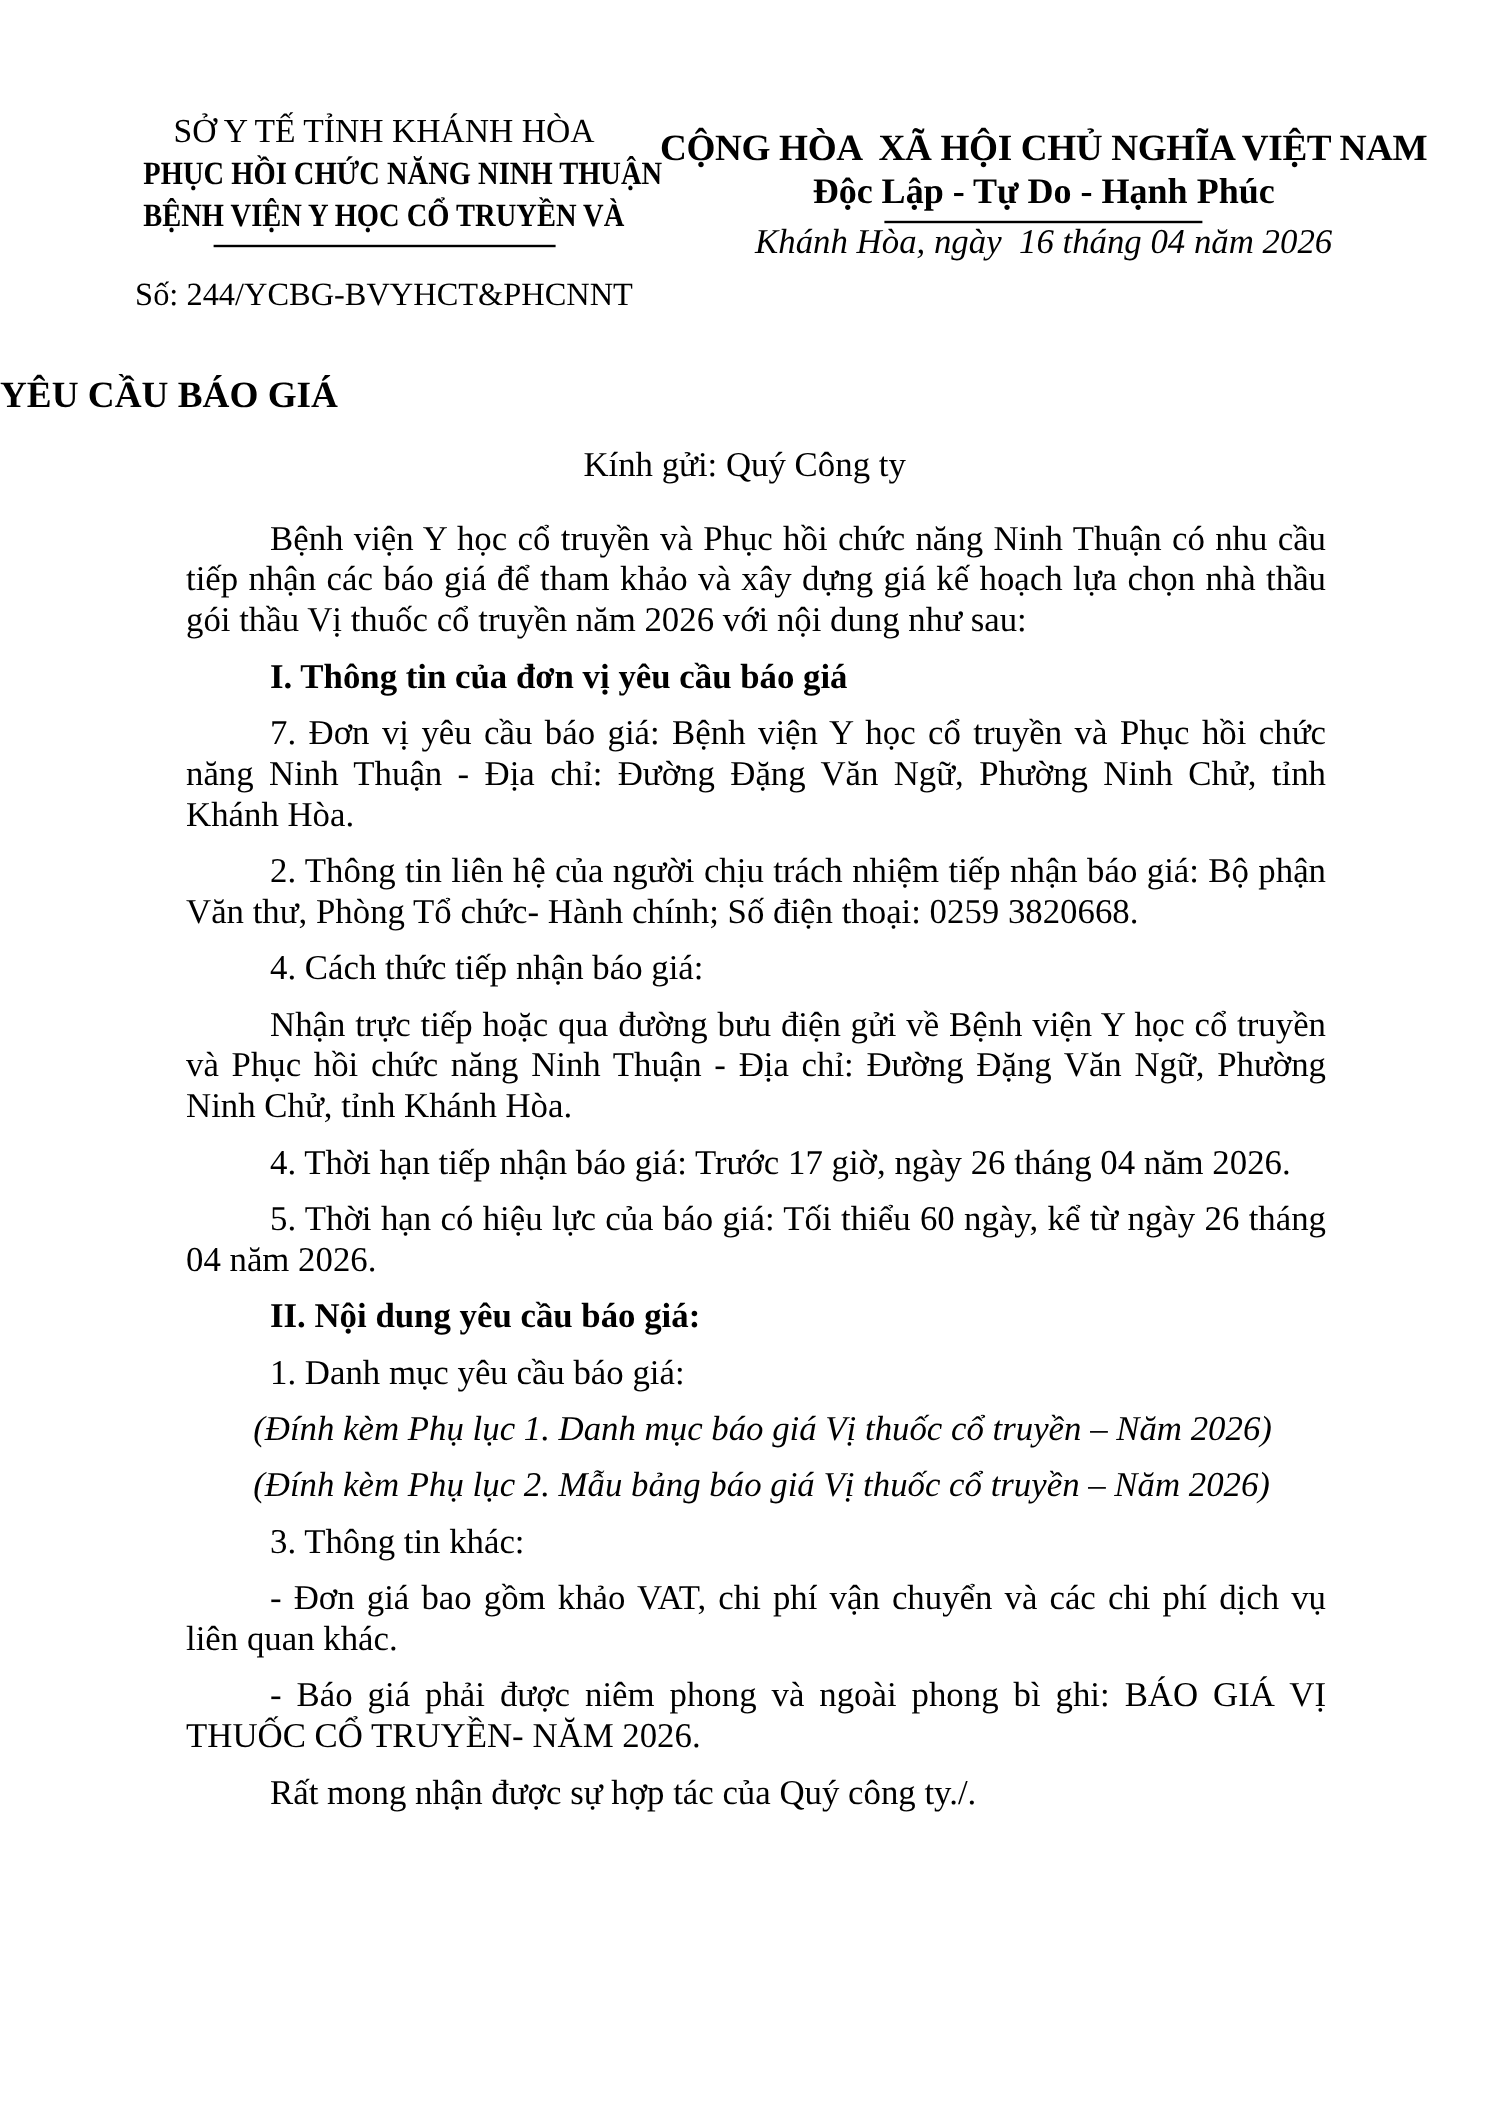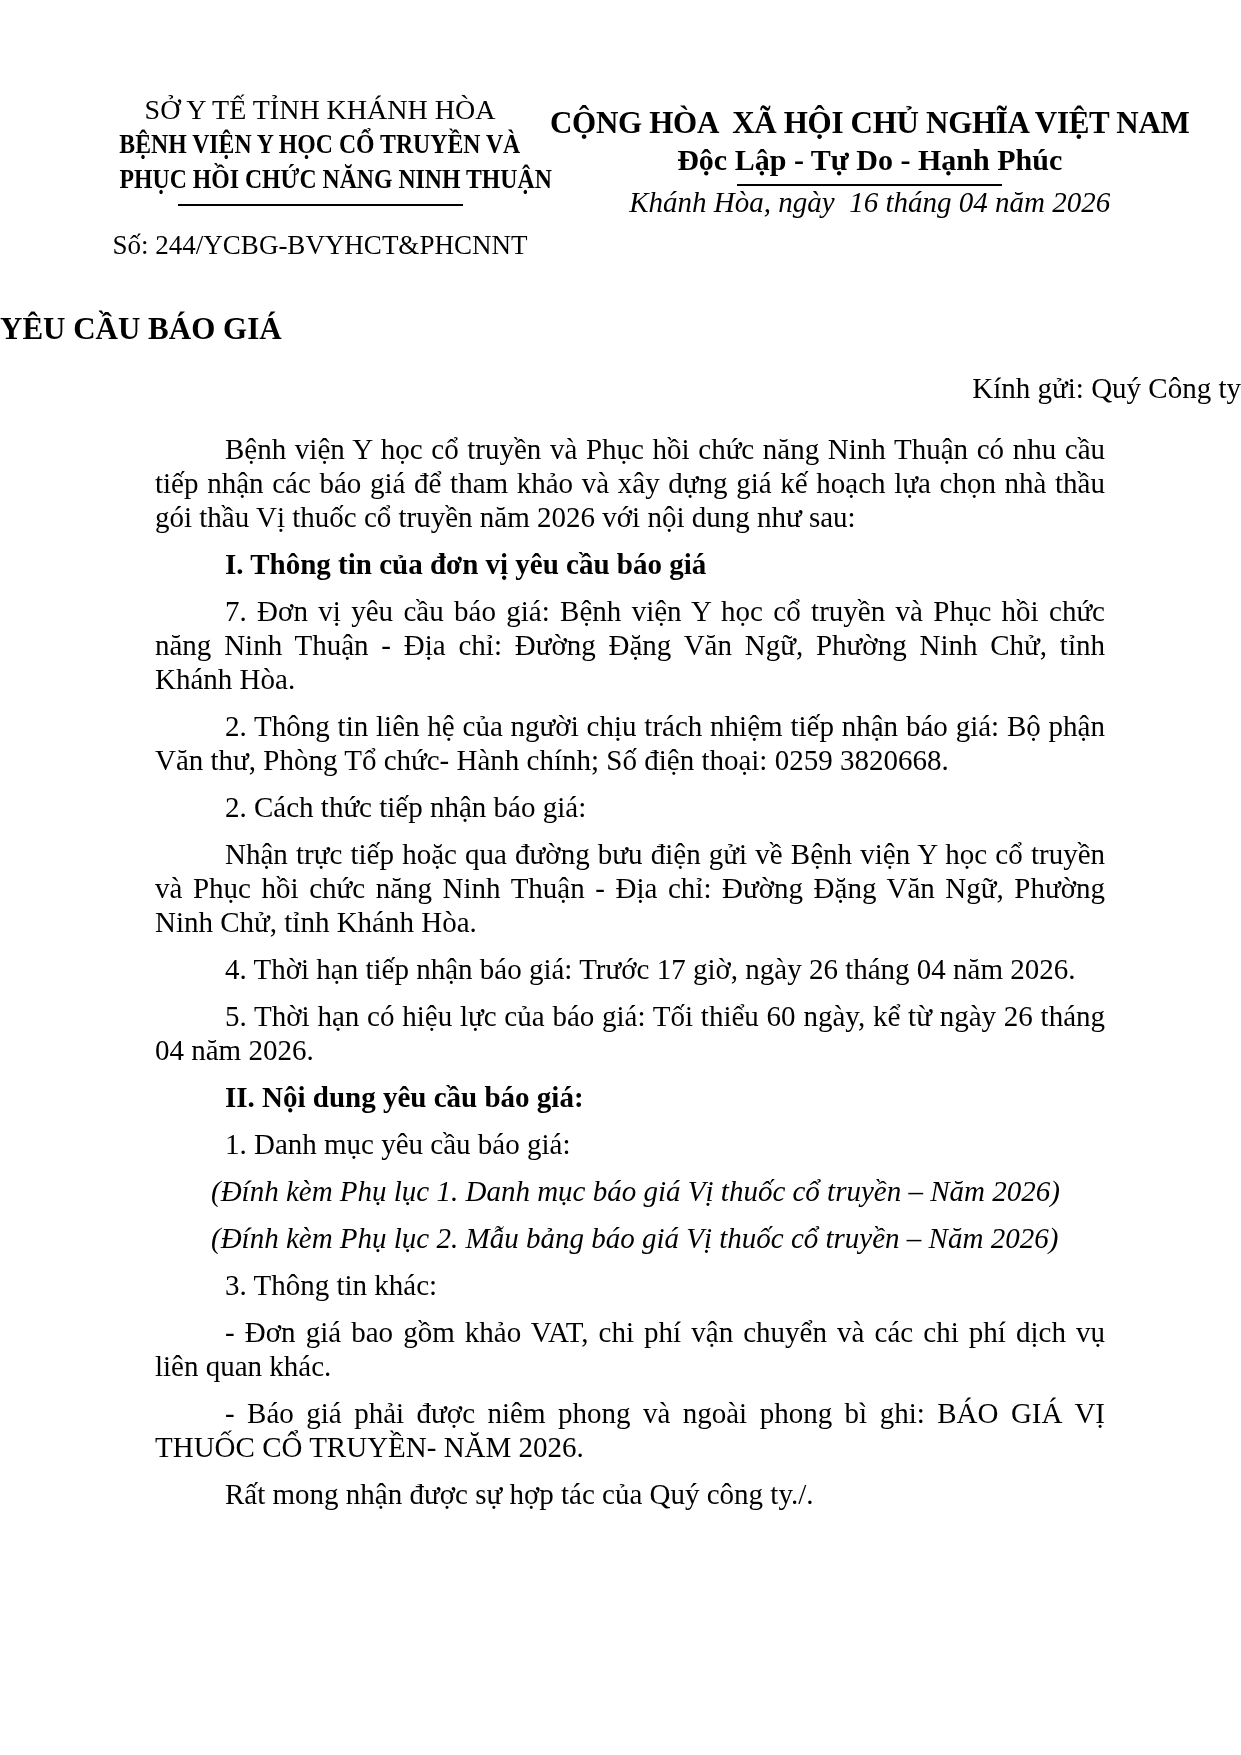--- a/index.html
+++ b/index.html
@@ -74,21 +74,21 @@
     font-style: italic;
     white-space: pre;
   }
   
   .doc-title {
     font-size: 31px;
     font-weight: bold;
     margin-top: 50px;
   }
   .salutation {
-    text-align: right;
+    text-align: center;
     font-size: 29px;
     margin-top: 25px;
   }
   
   .doc-body {
     padding: 27px 136px 0 155px;
     font-size: 29px;
     line-height: 34px;
     box-sizing: border-box;
   }
@@ -105,42 +105,42 @@
   }
 </style>
 </head>
 <body>
 
 <div class="sheet">
 
   <div class="header">
     <div class="header-left">
       <div class="org-line1">SỞ Y TẾ TỈNH KHÁNH HÒA</div>
+      <div class="org-bold"><span class="squeeze">PHỤC HỒI CHỨC NĂNG NINH THUẬN</span></div>
       <div class="org-bold"><span class="squeeze">BỆNH VIỆN Y HỌC CỔ TRUYỀN VÀ</span></div>
-      <div class="org-bold"><span class="squeeze">PHỤC HỒI CHỨC NĂNG NINH THUẬN</span></div>
       <div class="org-underline"></div>
       <div class="doc-number">Số: 244/YCBG-BVYHCT&amp;PHCNNT</div>
     </div>
     <div class="header-right">
       <div class="nat-line1">CỘNG HÒA  XÃ HỘI CHỦ NGHĨA VIỆT NAM</div>
       <div class="nat-line2">Độc Lập - Tự Do - Hạnh Phúc</div>
       <div class="motto-underline"></div>
       <div class="date-line">Khánh Hòa, ngày  16 tháng 04 năm 2026</div>
     </div>
   </div>
 
   <div class="doc-title">YÊU CẦU BÁO GIÁ</div>
   <div class="salutation">Kính gửi: Quý Công ty</div>
 
   <div class="doc-body">
     <p class="p">Bệnh viện Y học cổ truyền và Phục hồi chức năng Ninh Thuận có nhu cầu tiếp nhận các báo giá để tham khảo và xây dựng giá kế hoạch lựa chọn nhà thầu gói thầu Vị thuốc cổ truyền năm 2026 với nội dung như sau:</p>
     <p class="p bold">I. Thông tin của đơn vị yêu cầu báo giá</p>
     <p class="p">7. Đơn vị yêu cầu báo giá: Bệnh viện Y học cổ truyền và Phục hồi chức năng Ninh Thuận - Địa chỉ: Đường Đặng Văn Ngữ, Phường Ninh Chử, tỉnh Khánh Hòa.</p>
     <p class="p">2. Thông tin liên hệ của người chịu trách nhiệm tiếp nhận báo giá: Bộ phận Văn thư, Phòng Tổ chức- Hành chính; Số điện thoại: 0259 3820668.</p>
-    <p class="p">2. Cách thức tiếp nhận báo giá:</p>
+    <p class="p">4. Cách thức tiếp nhận báo giá:</p>
     <p class="p">Nhận trực tiếp hoặc qua đường bưu điện gửi về Bệnh viện Y học cổ truyền và Phục hồi chức năng Ninh Thuận - Địa chỉ: Đường Đặng Văn Ngữ, Phường Ninh Chử, tỉnh Khánh Hòa.</p>
     <p class="p">4. Thời hạn tiếp nhận báo giá: Trước 17 giờ, ngày 26 tháng 04 năm 2026.</p>
     <p class="p">5. Thời hạn có hiệu lực của báo giá: Tối thiểu 60 ngày, kể từ ngày 26 tháng 04 năm 2026.</p>
     <p class="p bold">II. Nội dung yêu cầu báo giá:</p>
     <p class="p">1. Danh mục yêu cầu báo giá:</p>
     <p class="p appendix">(Đính kèm Phụ lục 1. Danh mục báo giá Vị thuốc cổ truyền – Năm 2026)</p>
     <p class="p appendix">(Đính kèm Phụ lục 2. Mẫu bảng báo giá Vị thuốc cổ truyền – Năm 2026)</p>
     <p class="p">3. Thông tin khác:</p>
     <p class="p">- Đơn giá bao gồm khảo VAT, chi phí vận chuyển và các chi phí dịch vụ liên quan khác.</p>
     <p class="p">- Báo giá phải được niêm phong và ngoài phong bì ghi: BÁO GIÁ VỊ THUỐC CỔ TRUYỀN- NĂM 2026.</p>

